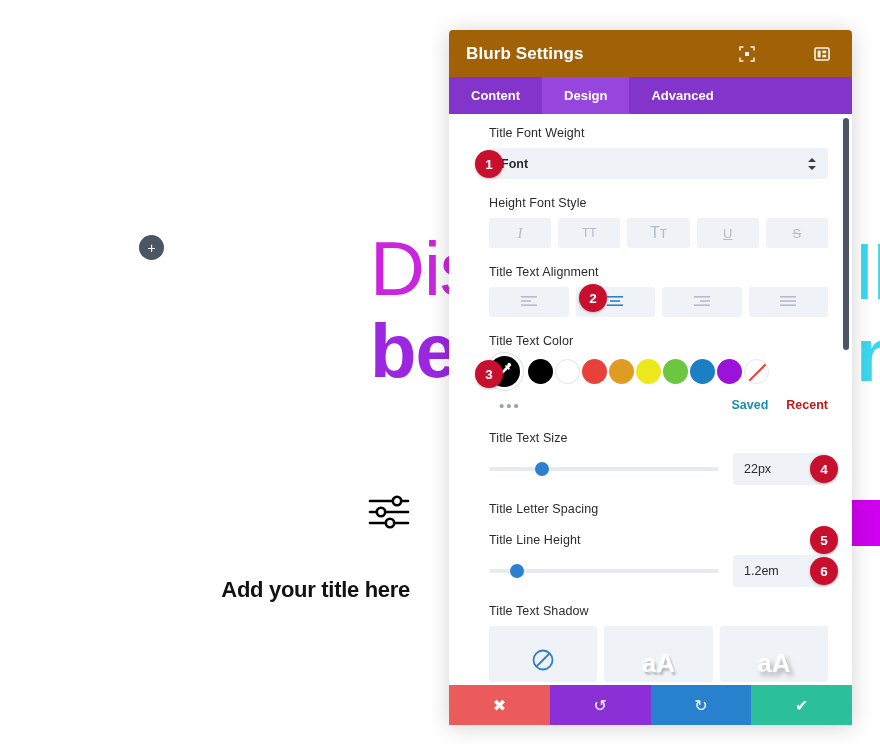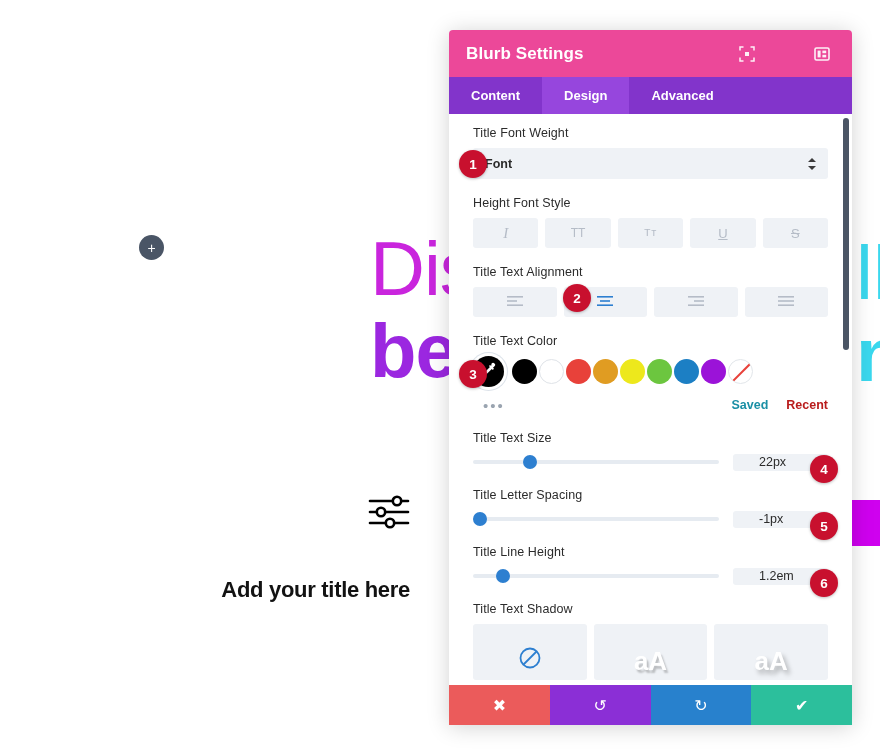--- a/index.html
+++ b/index.html
@@ -58,21 +58,21 @@
     position: absolute; left: 449px; top: 30px;
     width: 403px; height: 695px;
     background: #fff;
     border-radius: 4px 4px 0 0;
     box-shadow: 0 2px 22px rgba(0,0,0,0.18);
     display: flex; flex-direction: column;
     overflow: hidden;
   }
 
   .panel-header {
-    background: #ec4899; height: 47px; flex: none;
+    background: #a16207; height: 47px; flex: none;
     display: flex; align-items: center; padding: 0 17px; gap: 43px;
   }
   .panel-title {
     color: #fff; font-size: 17px; font-weight: 700;
     letter-spacing: 0.1px; flex: 1;
   }
   .hdr-icon {
     width: 26px; height: 26px; margin-left: 6px;
     display: flex; align-items: center; justify-content: center;
     opacity: 0.92;
@@ -83,21 +83,21 @@
     display: flex; align-items: stretch;
   }
   .tab {
     display: flex; align-items: center; justify-content: center;
     padding: 0 22px; color: #fff; font-size: 13px; font-weight: 700;
   }
   .tab.active { background: #9646dd; }
 
   .panel-body {
     flex: 1; overflow: hidden; position: relative;
-    background: #fff; padding: 12px 24px 0 24px;
+    background: #fff; padding: 12px 24px 0 24px; margin-left: 16px;
   }
 
   .panel-scrollbar {
     position: absolute; right: 3px; top: 4px;
     width: 6px; height: 232px; border-radius: 3px;
     background: #4b5565;
   }
 
   .field { margin-bottom: 17px; position: relative; }
   .field-label {
@@ -167,22 +167,22 @@
   .slider-track {
     position: absolute; left: 0; right: 0; top: 7px; height: 4px;
     background: #e6ebf1; border-radius: 2px;
   }
   .slider-thumb {
     position: absolute; top: 2px; width: 14px; height: 14px;
     border-radius: 50%; background: #2d7fd0;
     transform: translateX(-50%);
   }
   .value-box {
-    width: 95px; height: 17px; background: #eff2f6; border-radius: 3px;
-    display: flex; align-items: center; padding: 0 26px;
+    width: 95px; height: 32px; background: #eff2f6; border-radius: 3px;
+    display: flex; align-items: center; padding: 0 11px;
     font-size: 12.5px; color: #2b2b2b; flex: none;
   }
 
   .shadow-row { display: flex; gap: 7px; }
   .shadow-box {
     flex: 1; height: 56px; background: #eff2f6; border-radius: 3px;
     display: flex; align-items: flex-end; justify-content: center;
     padding-bottom: 6px; overflow: hidden;
   }
   .shadow-aa {
@@ -302,21 +302,21 @@
       <div class="field">
         <div class="field-label">Height Font Style</div>
         <div class="btn-row">
           <div class="opt-btn">
             <span style="font-style:italic; font-family:'Liberation Serif',serif; font-size:15px;">I</span>
           </div>
           <div class="opt-btn">
             <span style="font-size:12px;">TT</span>
           </div>
           <div class="opt-btn">
-            <span style="font-size:11px;font-family:Liberation Mono, monospace;">Tᴛ</span>
+            <span style="font-size:16px;">Tᴛ</span>
           </div>
           <div class="opt-btn">
             <span style="text-decoration:underline; font-size:13px;">U</span>
           </div>
           <div class="opt-btn">
             <span style="text-decoration:line-through; font-size:13px;">S</span>
           </div>
         </div>
       </div>
 
@@ -409,29 +409,20 @@
           </div>
           <div class="value-box">
             <span>22px</span>
           </div>
         </div>
         <div class="badge" style="right:-10px; top:24px;">4</div>
       </div>
 
       <div class="field">
         <div class="field-label">Title Letter Spacing</div>
-        <div class="slider-row">
-          <div class="slider-wrap">
-            <div class="slider-track"></div>
-            <div class="slider-thumb" style="left:3%;"></div>
-          </div>
-          <div class="value-box">
-            <span>-1px</span>
-          </div>
-        </div>
         <div class="badge" style="right:-10px; top:24px;">5</div>
       </div>
 
       <div class="field">
         <div class="field-label">Title Line Height</div>
         <div class="slider-row">
           <div class="slider-wrap">
             <div class="slider-track"></div>
             <div class="slider-thumb" style="left:12%;"></div>
           </div>

